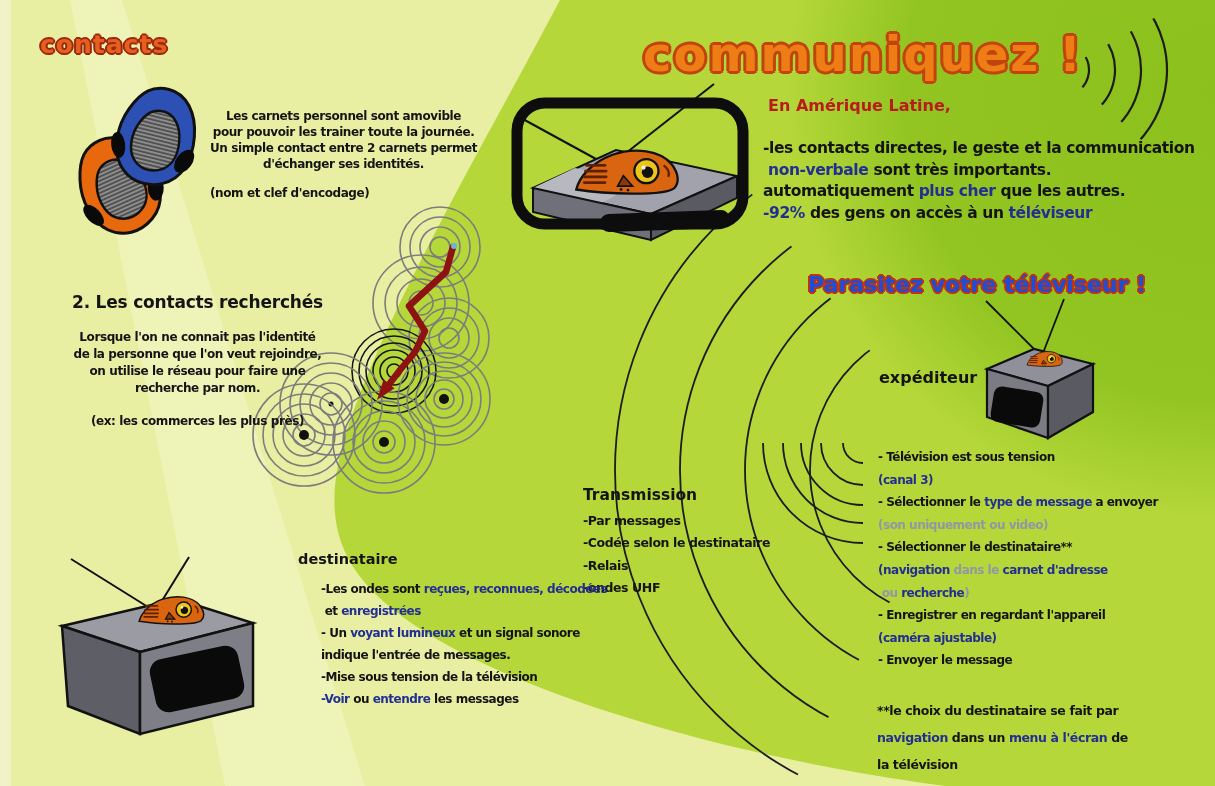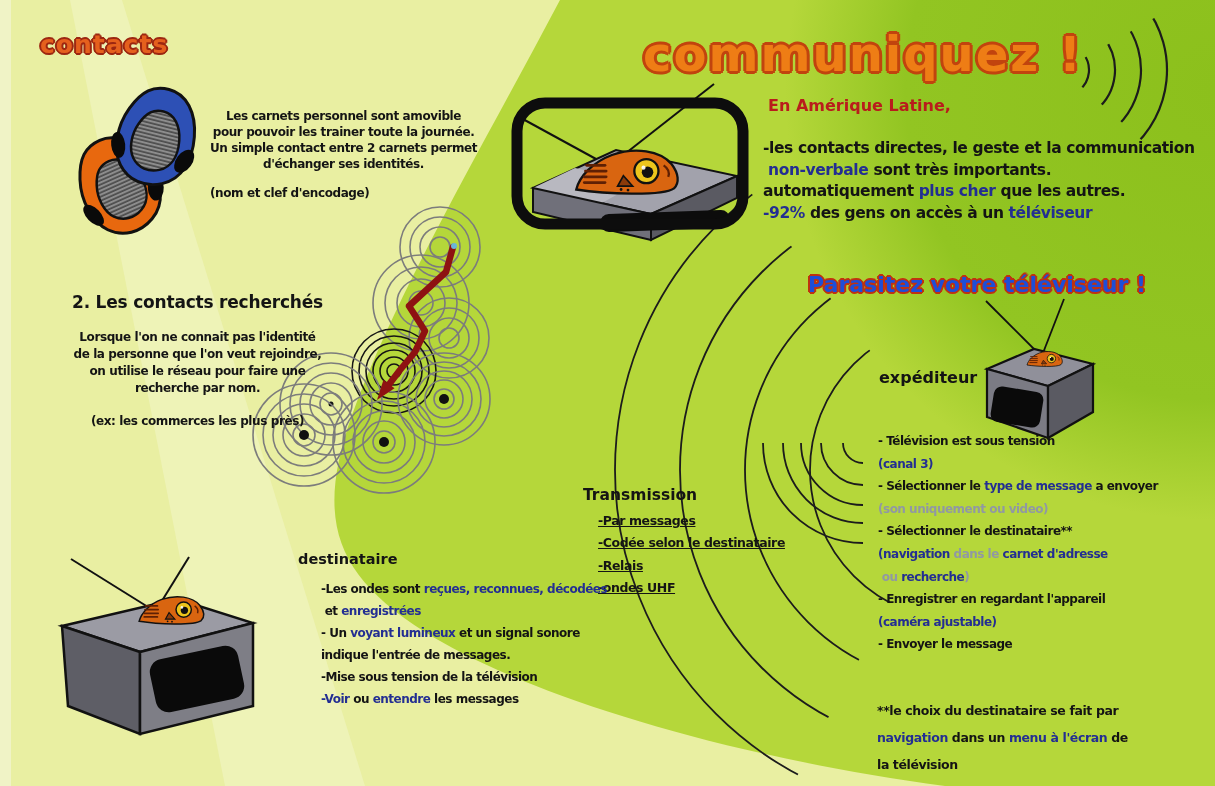--- a/index.html
+++ b/index.html
@@ -254,36 +254,36 @@
     <div class="ln"><span class="sb"> non-verbale</span><span class="sk"> sont très importants.</span></div>
     <div class="ln"><span class="sk">automatiquement </span><span class="sb">plus cher</span><span class="sk"> que les autres.</span></div>
     <div class="ln"><span class="sb">-92%</span><span class="sk"> des gens on accès à un </span><span class="sb">téléviseur</span></div>
   </div>
 </div>
 
 <div class="abs title-parasitez ln" style="left:808px;top:272px;">Parasitez votre téléviseur !</div>
 
 <div class="abs h-label ln" style="left:879px;top:368px;">expéditeur</div>
 
-<div class="abs steps" style="left:878px;top:430px;">
+<div class="abs steps" style="left:878px;top:446px;">
   <div class="ln"><span class="sk">- Télévision est sous tension</span></div>
   <div class="ln"><span class="sb">(canal 3)</span></div>
   <div class="ln"><span class="sk">- Sélectionner le </span><span class="sb">type de message</span><span class="sk"> a envoyer</span></div>
   <div class="ln"><span class="sg">(son uniquement ou video)</span></div>
   <div class="ln"><span class="sk">- Sélectionner le destinataire**</span></div>
   <div class="ln"><span class="sb">(navigation</span><span class="sg"> dans le </span><span class="sb">carnet d'adresse</span></div>
   <div class="ln"><span class="sg"> ou </span><span class="sb">recherche</span><span class="sg">)</span></div>
   <div class="ln"><span class="sk">- Enregistrer en regardant l'appareil</span></div>
   <div class="ln"><span class="sb">(caméra ajustable)</span></div>
   <div class="ln"><span class="sk">- Envoyer le message</span></div>
 </div>
 
 <div class="abs" style="left:583px;top:486px;">
   <div class="h-label ln" style="font-size:15.5px;">Transmission</div>
-  <div class="trans-items" style="margin-left:15px;margin-top:6px;text-decoration:underline;">
+  <div class="trans-items" style="margin-top:6px;">
     <div class="ln">-Par messages</div>
     <div class="ln">-Codée selon le destinataire</div>
     <div class="ln">-Relais</div>
     <div class="ln">-ondes UHF</div>
   </div>
 </div>
 
 <div class="abs" style="left:254px;top:551px;margin-left:44px;">
   <div class="h-label ln" style="font-size:14.5px;">destinataire</div>
   <div class="dest-lines" style="margin-left:23px;margin-top:11px;">

